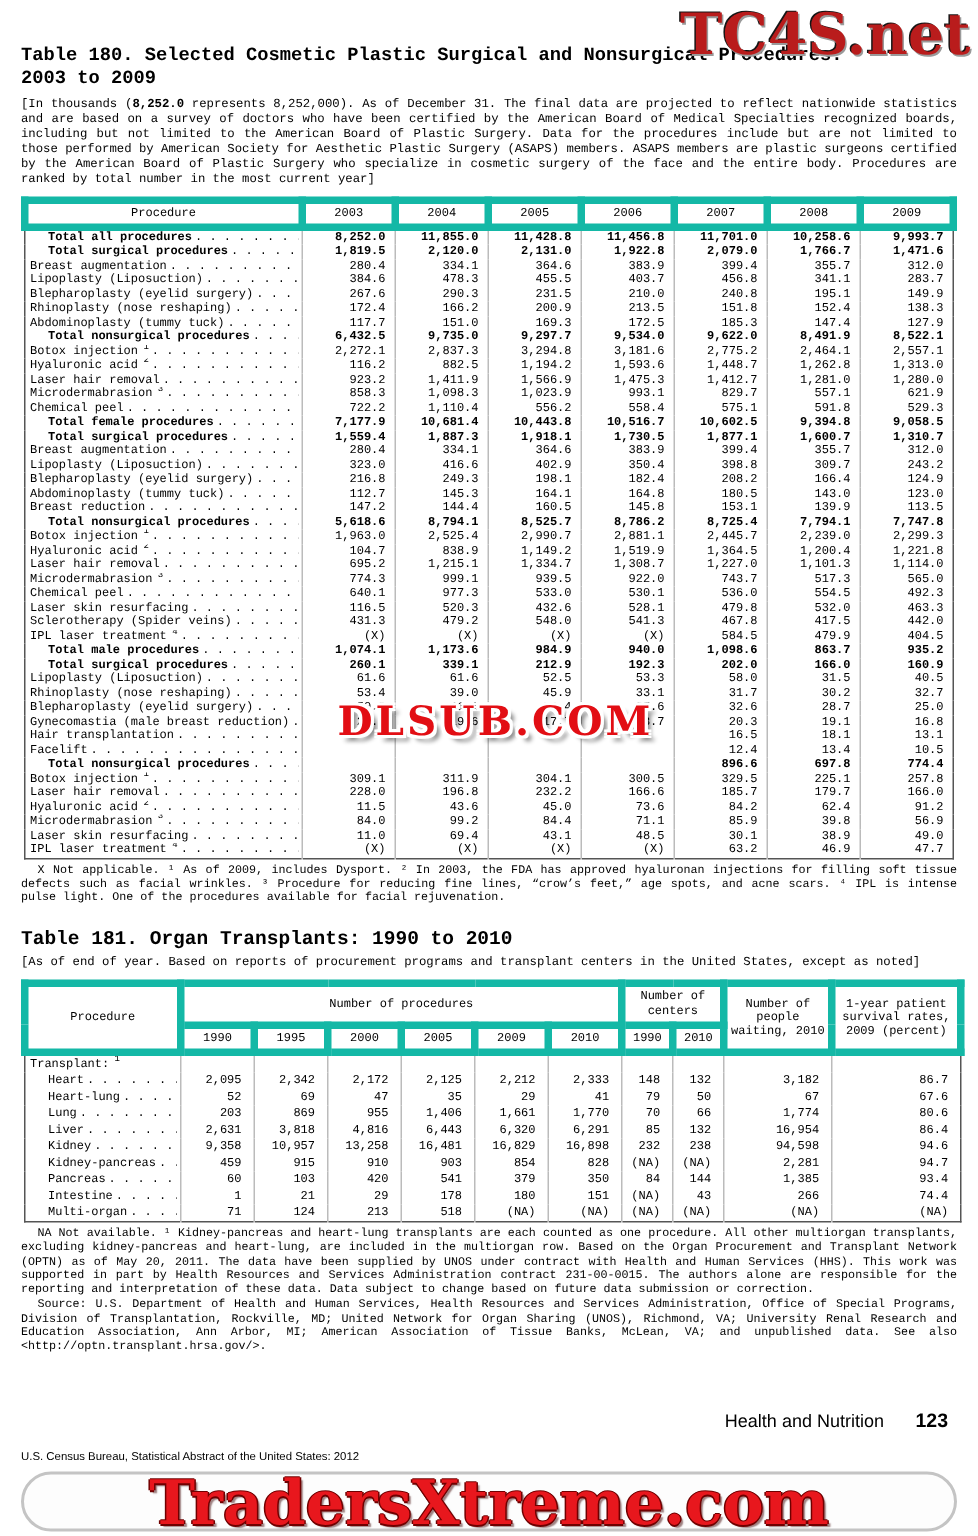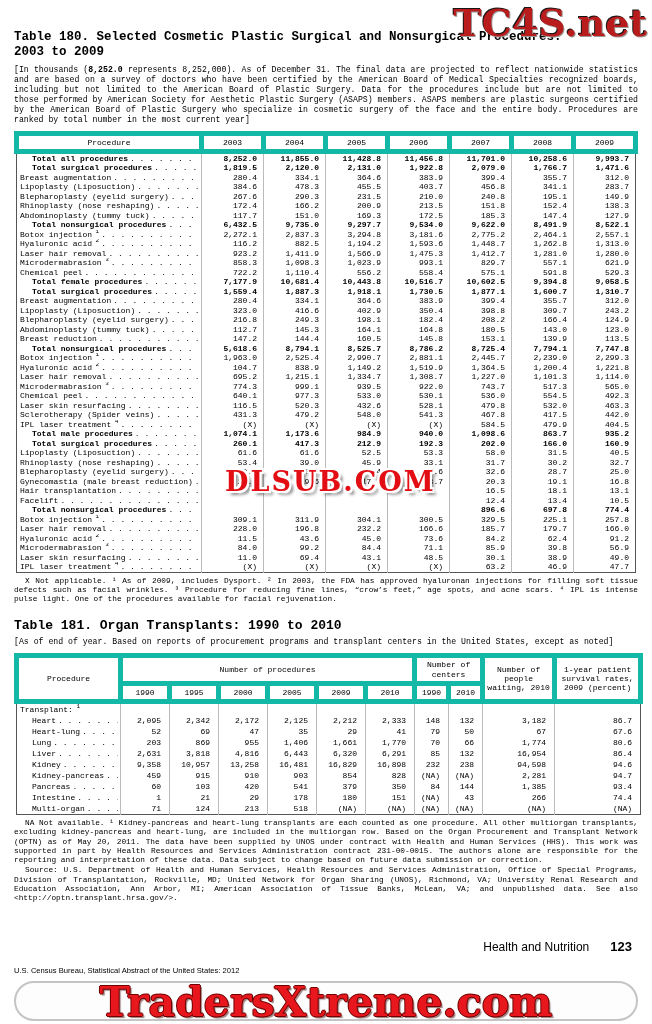--- a/index.html
+++ b/index.html
@@ -546,21 +546,21 @@
           <td class="num">935.2</td>
         </tr>
         <tr class="bold">
           <td class="stub">
             <span class="stubwrap ind">
               <span class="lab">Total surgical procedures</span>
               <span class="leader"></span>
             </span>
           </td>
           <td class="num">260.1</td>
-          <td class="num">417.3</td>
+          <td class="num">339.1</td>
           <td class="num">212.9</td>
           <td class="num">192.3</td>
           <td class="num">202.0</td>
           <td class="num">166.0</td>
           <td class="num">160.9</td>
         </tr>
         <tr>
           <td class="stub">
             <span class="stubwrap">
               <span class="lab">Lipoplasty (Liposuction)</span>

